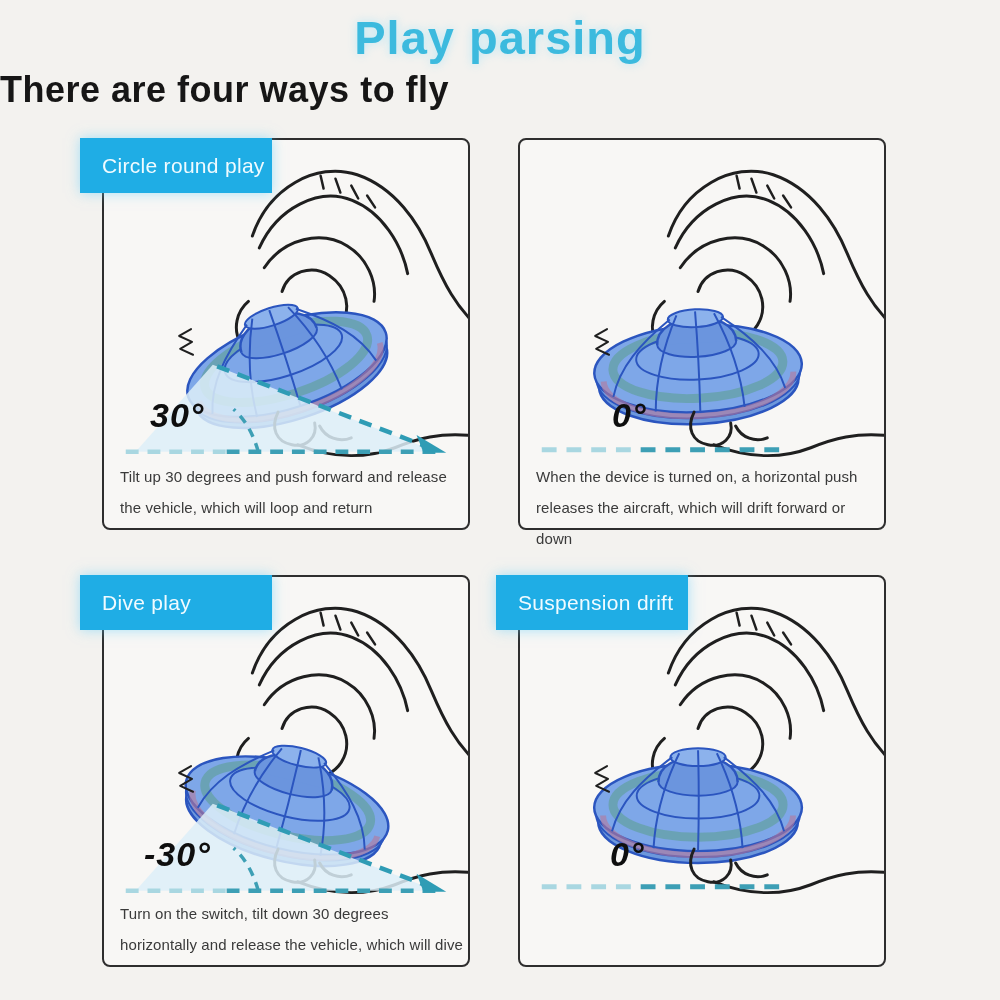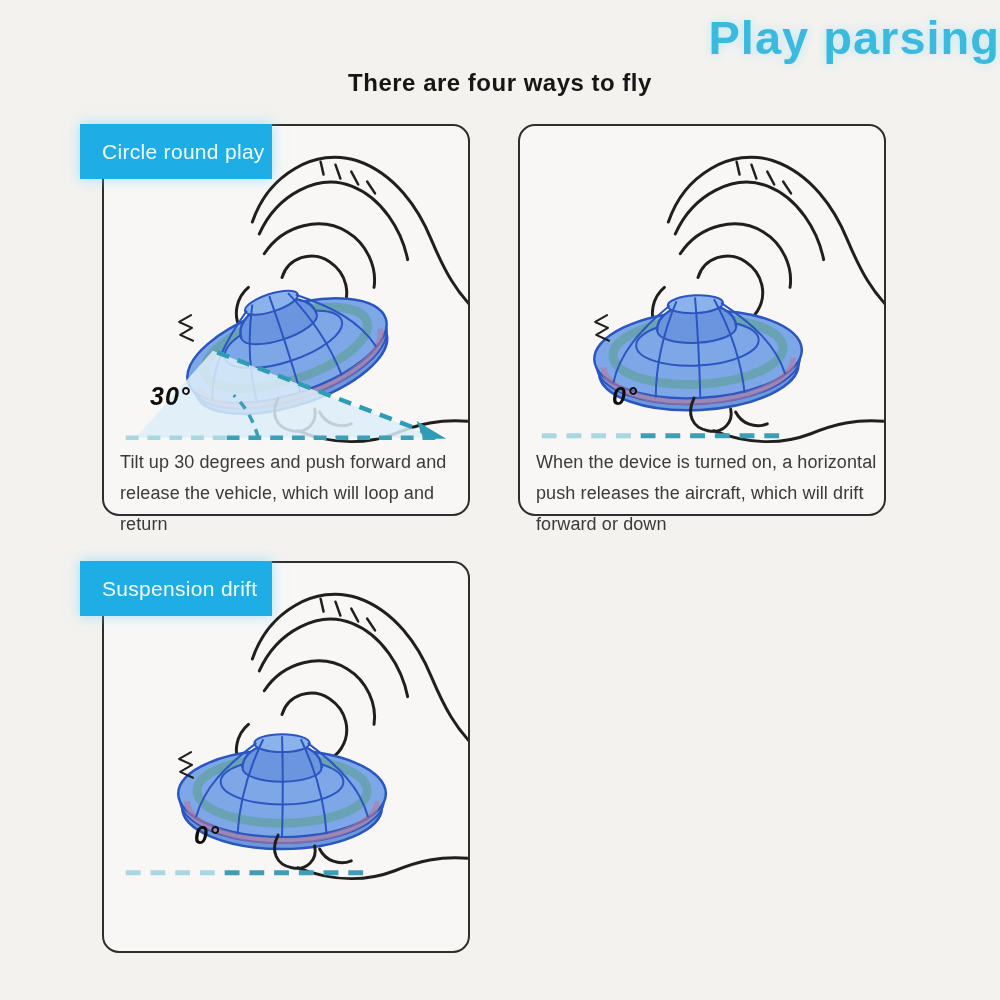--- a/index.html
+++ b/index.html
@@ -4,53 +4,53 @@
 <style>
   html,body{margin:0;padding:0;}
   body{
     width:1000px;height:1000px;overflow:hidden;
     background:#f3f2ef;
     font-family:"Liberation Sans", sans-serif;
     position:relative;
   }
   .header{padding-top:10px;}
   .title{
-    text-align:right;font-size:47px;font-weight:bold;color:#3cbade;
+    text-align:center;font-size:47px;font-weight:bold;color:#3cbade;
     text-shadow:0 0 10px rgba(120,220,255,.45);letter-spacing:1px;
   }
   .subtitle{
-    text-align:center;font-size:24px;font-weight:bold;color:#161616;
+    text-align:left;font-size:36px;font-weight:bold;color:#161616;
     margin-top:4px;letter-spacing:.5px;
   }
   .grid{
     position:relative;width:784px;margin:27px 0 0 102px;
     display:grid;grid-template-columns:368px 368px;column-gap:48px;row-gap:45px;
   }
   .panel{
     position:relative;width:364px;height:388px;
-    border:2px solid #2e2e2e;border-radius:17px;background:#f8f7f5;
+    border:2px solid #2e2e2e;border-radius:8px;background:#f8f7f5;
   }
   .tab{
     position:absolute;top:-2px;left:-24px;width:170px;height:55px;
     background:#1fade5;color:#f0fbff;font-size:21px;letter-spacing:.3px;
     display:flex;align-items:center;padding-left:22px;z-index:3;
     box-shadow:0 0 12px rgba(100,205,250,.55);
   }
   .illu{position:absolute;left:0;top:0;width:100%;height:100%;z-index:1;}
   .angle{
-    position:absolute;z-index:2;font-size:25px;font-weight:bold;font-style:italic;
+    position:absolute;z-index:2;font-size:34px;font-weight:bold;font-style:italic;
     color:#0e0e0e;letter-spacing:1px;
   }
   .p1 .angle{left:46px;top:256px;}
   .p2 .angle{left:92px;top:256px;}
   .p3 .angle{left:40px;top:258px;}
   .p4 .angle{left:90px;top:258px;}
   .caption{
     position:absolute;left:16px;right:5px;top:321px;z-index:2;
-    font-size:18px;line-height:31px;color:#3a3a3a;letter-spacing:.1px;
+    font-size:15px;line-height:31px;color:#3a3a3a;letter-spacing:.1px;
   }
   .defs{position:absolute;width:0;height:0;overflow:hidden;}
 </style>
 </head>
 <body>
 
 <svg class="defs" aria-hidden="true">
   <defs>
     <g id="hand-top" stroke="#1f1f1f" stroke-width="3" fill="none" stroke-linecap="round" stroke-linejoin="round">
       <path d="M 150 96 C 166 48, 214 20, 256 34 C 294 47, 318 82, 331 114 C 345 147, 356 166, 374 184"></path>
@@ -135,20 +135,37 @@
         </g>
       <use href="#hand-bottom"></use>
       <g transform="translate(22,312)">
           <use href="#flat"></use>
         </g>
     </svg>
     <div class="angle">0°</div>
     <div class="caption">When the device is turned on, a horizontal push releases the aircraft, which will drift forward or down</div>
   </div>
 
+  <div class="panel p3">
+    <div class="tab">
+      <span>Dive play</span>
+    </div>
+    <svg class="illu" viewBox="0 0 368 390">
+      <use href="#hand-top"></use>
+      <g transform="translate(185,230) rotate(14)">
+          <use href="#ufo"></use>
+        </g>
+      <use href="#hand-bottom"></use>
+      <g transform="translate(14,216)">
+          <use href="#tri"></use>
+        </g>
+    </svg>
+    <div class="angle">-30°</div>
+    <div class="caption">Turn on the switch, tilt down 30 degrees horizontally and release the vehicle, which will dive</div>
+  </div>
 
   <div class="panel p4">
     <div class="tab">
       <span>Suspension drift</span>
     </div>
     <svg class="illu" viewBox="0 0 368 390">
       <use href="#hand-top"></use>
       <g transform="translate(180,232)">
           <use href="#ufo"></use>
         </g>

